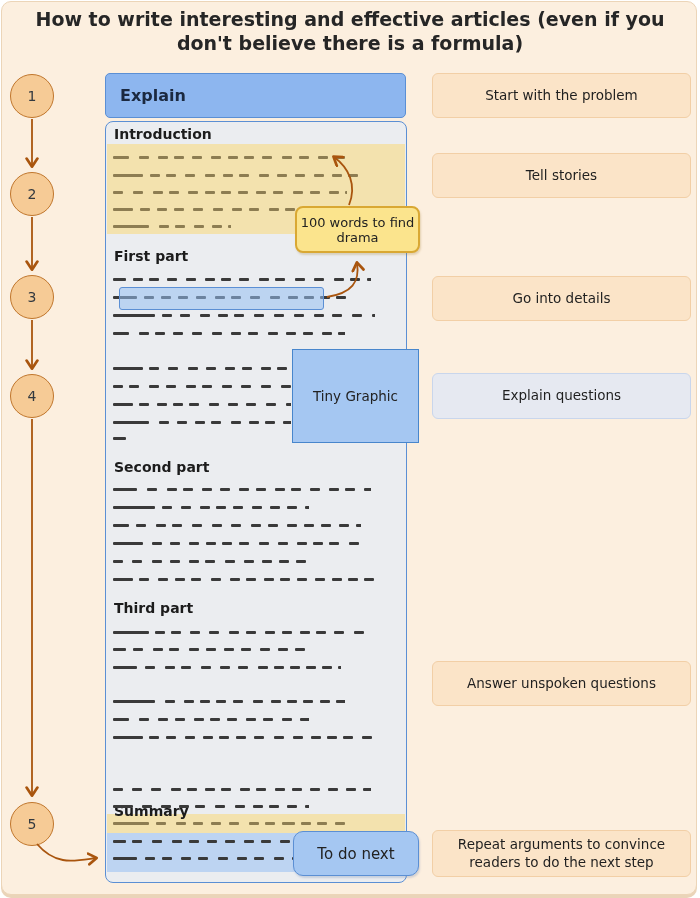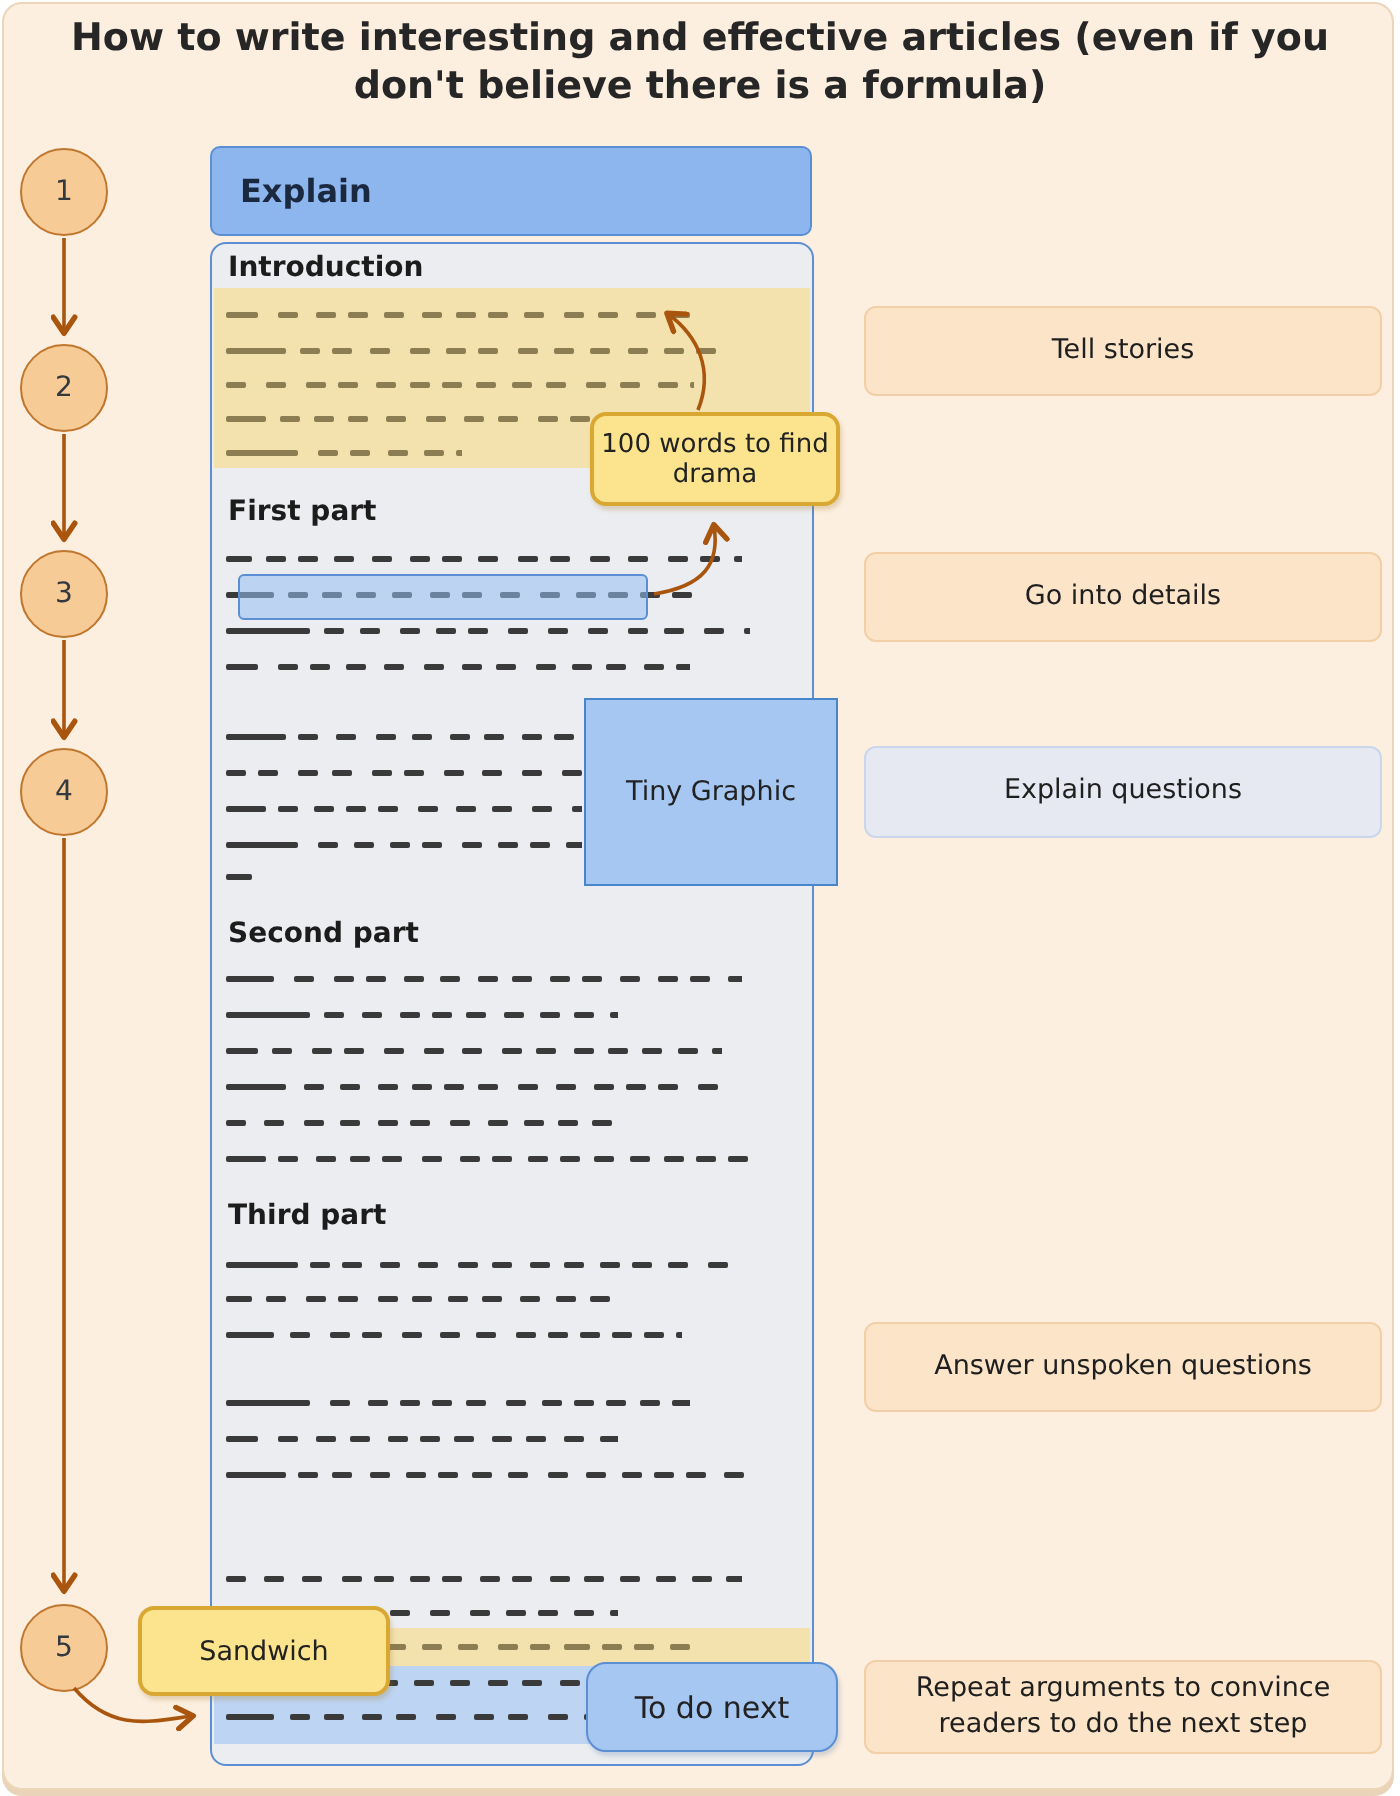--- a/index.html
+++ b/index.html
@@ -517,27 +517,27 @@
     <div id="lines-layer"></div>
 
   <div class="hl-box"></div>
 
   <div class="callout yellow" style="left:295px;top:206px;width:125px;height:47px;font-size:13px;">
     <span>100 words to find drama</span>
   </div>
   <div class="callout blue-sq" style="left:292px;top:349px;width:127px;height:94px;font-size:13.5px;">
     <span>Tiny Graphic</span>
   </div>
-  <div class="callout yellow" style="left:69px;top:803px;width:126px;height:45px;font-size:13.5px;">
-    <span>Sandwich</span>
-  </div>
   <div class="callout blue-rd" style="left:293px;top:831px;width:126px;height:45px;font-size:15px;">
     <span>To do next</span>
   </div>
 
+  <div class="note peach" style="top:73px;height:45px;">
+      <span>Start with the problem</span>
+    </div>
   <div class="note peach" style="top:276px;height:45px;">
       <span>Go into details</span>
     </div>
   <div class="note peach" style="top:153px;height:45px;">
       <span>Tell stories</span>
     </div>
   <div class="note blue" style="top:373px;height:46px;">
       <span>Explain questions</span>
     </div>
   <div class="note peach" style="top:661px;height:45px;">

